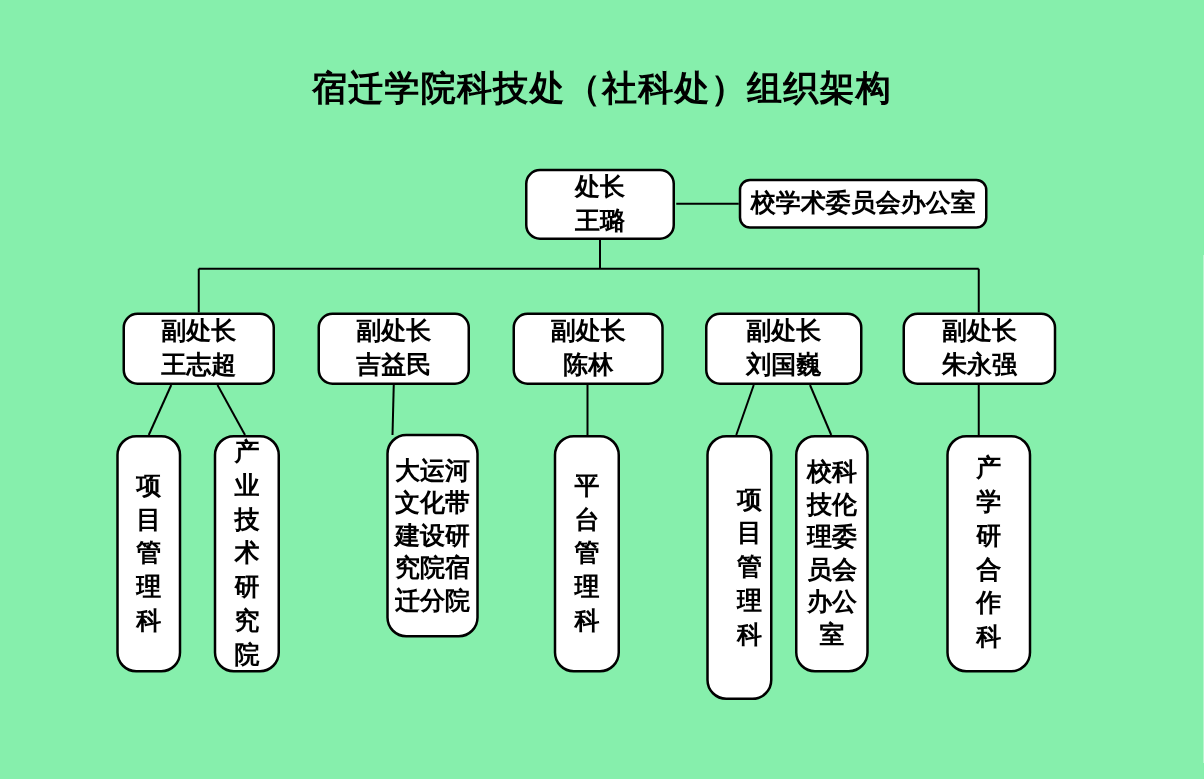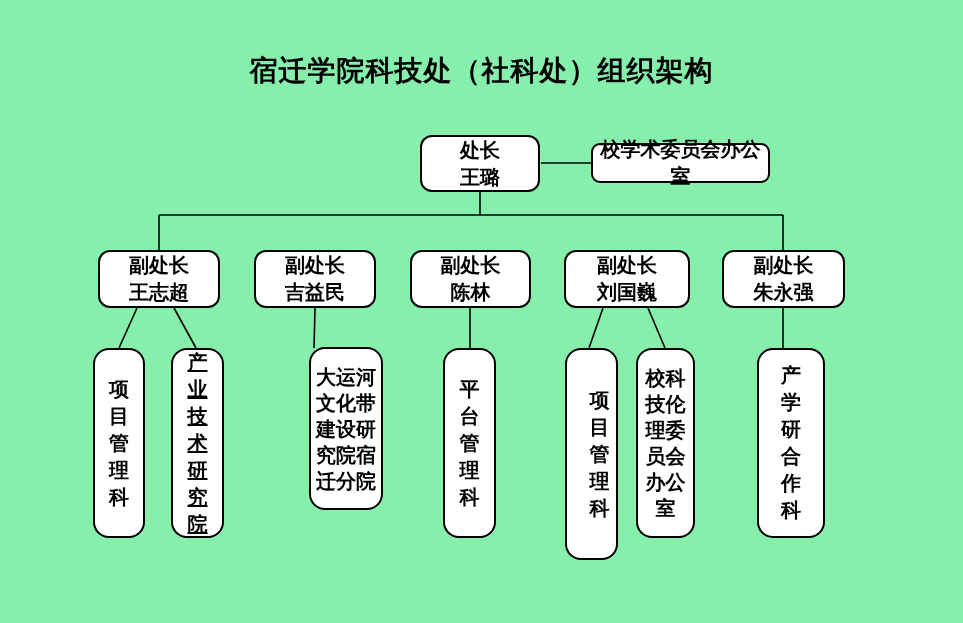--- a/index.html
+++ b/index.html
@@ -50,28 +50,28 @@
     display: block;
     word-break: break-all;
     text-align: center;
     line-height: 27px;
   }
   .w1 .vtext { width: 22px; }
   .w2 .vtext { width: 42px; line-height: 26px; }
   .w3 .vtext { width: 64px; line-height: 26px; }
   
   .director  { left: 420px; top: 135px; width: 120px; height: 57px; }
-  .office    { left: 591px; top: 143px; width: 179px; height: 40px; border-radius: 9px; }
+  .office    { left: 591px; top: 143px; width: 199px; height: 40px; border-radius: 9px; }
   .dep1 { left:  98px; top: 250px; width: 122px; height: 58px; }
   .dep2 { left: 254px; top: 250px; width: 122px; height: 58px; }
   .dep3 { left: 410px; top: 250px; width: 121px; height: 58px; }
   .dep4 { left: 564px; top: 250px; width: 126px; height: 58px; }
   .dep5 { left: 722px; top: 250px; width: 123px; height: 58px; }
   .dept1 { left:  93px; top: 348px; width: 52px; height: 190px; }
-  .dept2 { left: 171px; top: 348px; width: 53px; height: 190px; text-decoration: underline; }
+  .dept2 { left: 171px; top: 348px; width: 53px; height: 190px; }
   .dept3 { left: 277px; top: 347px; width: 74px; height: 163px; margin-left: 32px; }
   .dept4 { left: 443px; top: 348px; width: 53px; height: 190px; }
   .dept5 { left: 565px; top: 348px; width: 53px; height: 212px; padding-left: 16px; }
   .dept6 { left: 636px; top: 348px; width: 59px; height: 190px; align-items: center; }
   .dept7 { left: 757px; top: 348px; width: 68px; height: 190px; }
 </style>
 </head>
 <body>
 
 <div class="canvas">

